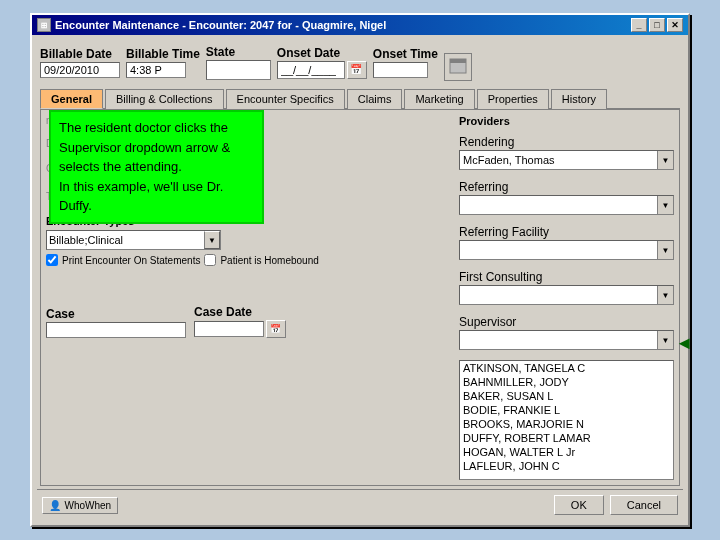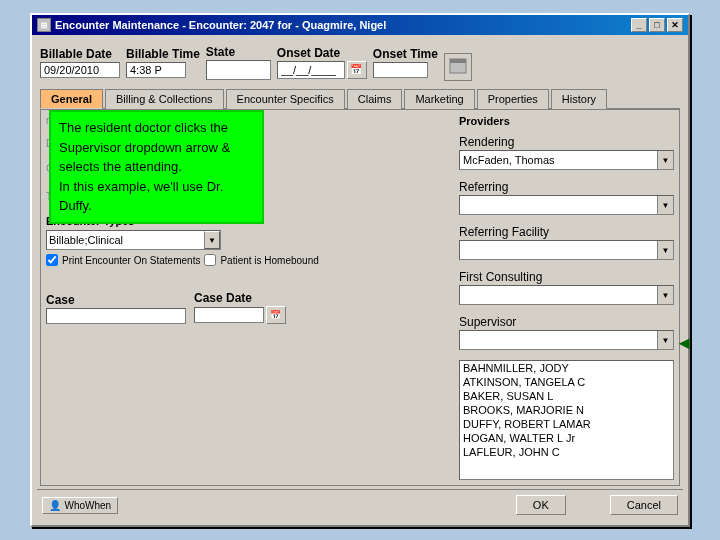--- a/index.html
+++ b/index.html
@@ -288,21 +288,20 @@
       gap: 3px;
     }
     .action-btn {
       background: #d4d0c8;
       border: 1px solid #808080;
       border-top-color: #fff;
       border-left-color: #fff;
       padding: 3px 16px;
       font-size: 11px;
       cursor: pointer;
-      margin-left: 38px;
     }
     .green-annotation {
       position: absolute;
       top: 0;
       left: 0;
       background: #00ff00;
       border: 2px solid #00cc00;
       padding: 6px 8px;
       z-index: 10;
       width: 215px;
@@ -421,21 +420,21 @@
             </div>
           </div>
           <div class="checkbox-row">
             <input type="checkbox" class="checkbox-input" checked="" style="">
             <span class="checkbox-label">Print Encounter On Statements</span>
             <input type="checkbox" class="checkbox-input" style="">
             <span class="checkbox-label">Patient is Homebound</span>
           </div>
         </div>
 
-        <div class="case-row" style="margin-top:4px;">
+        <div class="case-row" style="margin-top:18px;">
           <div class="case-field">
             <span class="field-label">Case</span>
             <input class="text-input" style="width: 140px;" type="text">
           </div>
           <div class="case-field">
             <span class="field-label">Case Date</span>
             <div style="display:flex;align-items:center;gap:2px;">
               <input class="text-input" style="width: 70px;" type="text">
               <div class="calendar-btn" style="font-size:9px;">📅</div>
             </div>
@@ -486,23 +485,24 @@
               <div class="provider-dropdown-btn" style="position:relative;">
                 ▼
                 
                 <div style="position:absolute;right:-20px;top:2px;color:#006600;font-size:18px;font-weight:bold;">◄</div>
               </div>
             </div>
           </div>
         </div>
 
         <div class="listbox" style="height:120px;">
+          <div class="listbox-item">ATKINSON, TANGELA C</div>
           <div class="listbox-item">BAHNMILLER, JODY</div>
-          <div class="listbox-item">ATKINSON, TANGELA C</div>
           <div class="listbox-item">BAKER, SUSAN L</div>
+          <div class="listbox-item">BODIE, FRANKIE L</div>
           <div class="listbox-item">BROOKS, MARJORIE N</div>
           <div class="listbox-item">DUFFY, ROBERT LAMAR</div>
           <div class="listbox-item">HOGAN, WALTER L Jr</div>
           <div class="listbox-item">LAFLEUR, JOHN C</div>
         </div>
       </div>
     </div>
 
     <div class="bottom-bar">
       <button class="whowhen-btn">

